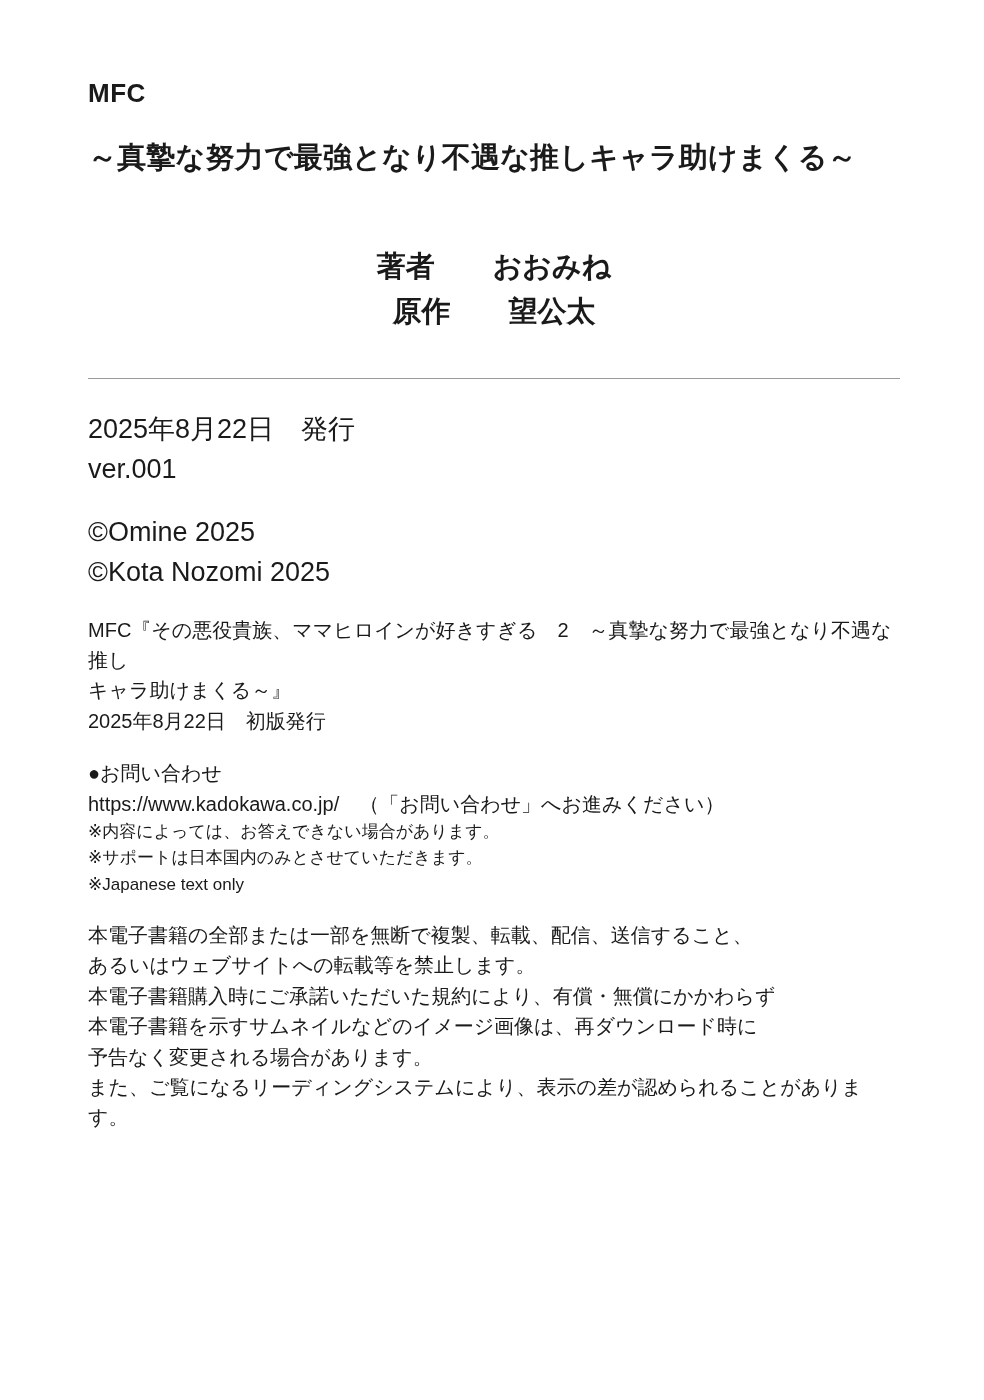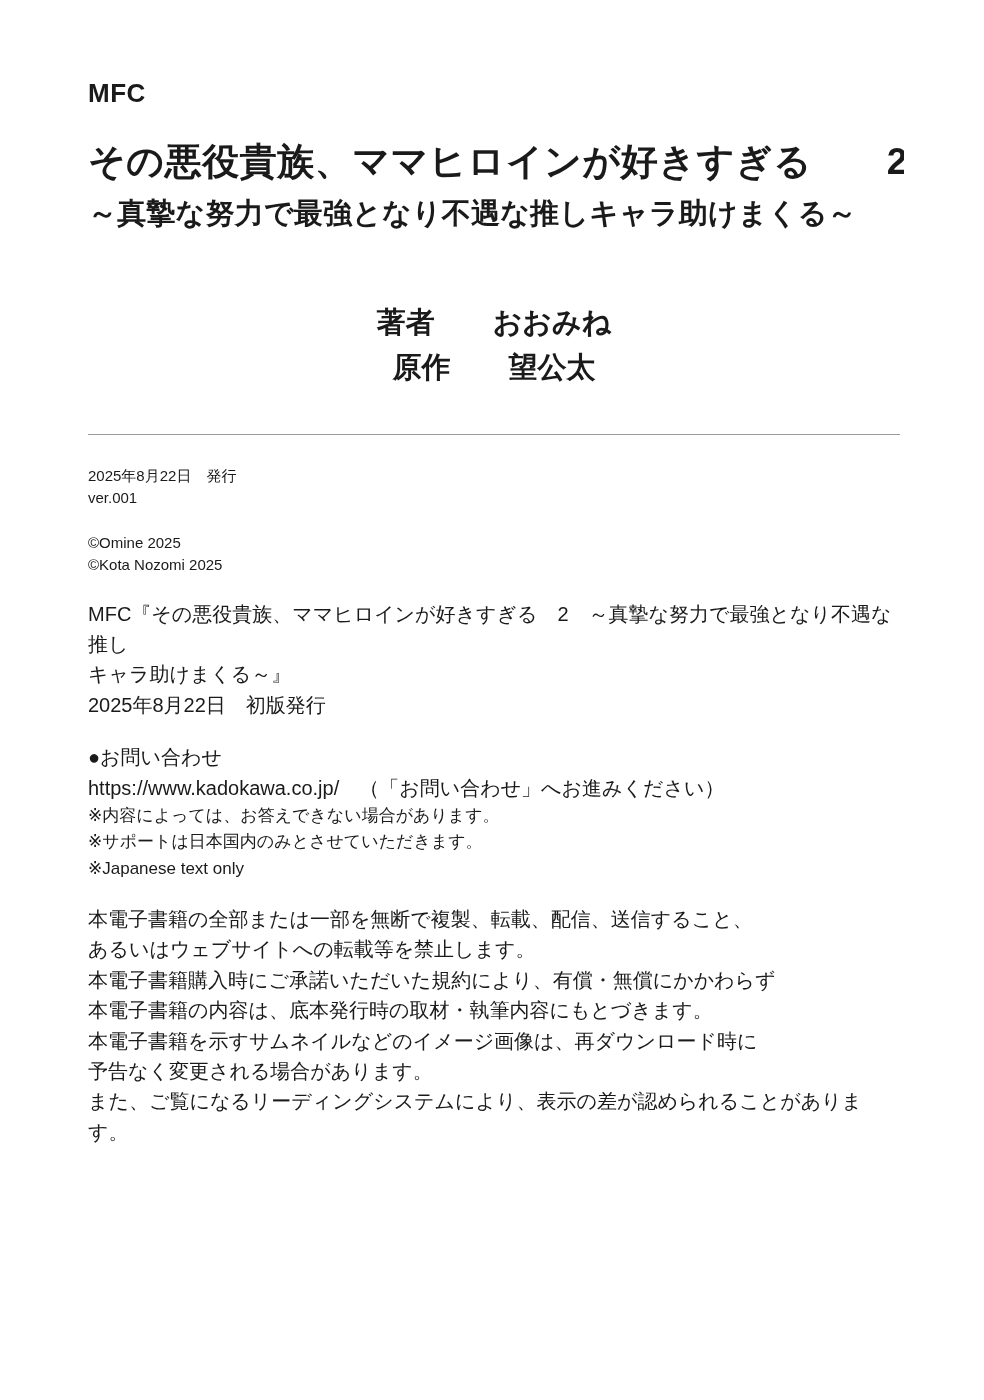--- a/index.html
+++ b/index.html
@@ -87,34 +87,33 @@
     margin-bottom: 22px;
   }
   .block:last-child {
     margin-bottom: 0;
   }
   .small {
     font-size: 17px;
     line-height: 1.55;
   }
   .pub-date {
-    font-size: 15px;
+    font-size: 27px;
     line-height: 1.5;
   }
 </style>
 </head>
 <body>
 
 <div class="page">
   <div class="content">
 
     <div class="imprint-label">MFC</div>
 
     <div class="title-block">
-      <div class="main-title">その悪役貴族、ママヒロインが好きすぎる　　2</div>
       <div class="sub-title">～真摯な努力で最強となり不遇な推しキャラ助けまくる～</div>
     </div>
 
     <div class="credits">
       <div class="credit-line">著者　　おおみね</div>
       <div class="credit-line">原作　　望公太</div>
     </div>
 
     <hr class="divider">
 
@@ -142,21 +141,20 @@
         <div class="para">https://www.kadokawa.co.jp/　（「お問い合わせ」へお進みください）</div>
         <div class="para small">※内容によっては、お答えできない場合があります。</div>
         <div class="para small">※サポートは日本国内のみとさせていただきます。</div>
         <div class="para small">※Japanese text only</div>
       </div>
 
       <div class="block">
         <div class="para">本電子書籍の全部または一部を無断で複製、転載、配信、送信すること、</div>
         <div class="para">あるいはウェブサイトへの転載等を禁止します。</div>
         <div class="para">本電子書籍購入時にご承諾いただいた規約により、有償・無償にかかわらず</div>
-        <div class="para">本電子書籍の内容は、底本発行時の取材・執筆内容にもとづきます。</div>
         <div class="para">本電子書籍を示すサムネイルなどのイメージ画像は、再ダウンロード時に</div>
         <div class="para">予告なく変更される場合があります。</div>
         <div class="para">また、ご覧になるリーディングシステムにより、表示の差が認められることがあります。</div>
       </div>
 
     </div>
   </div>
 </div>
 
 </body></html>

